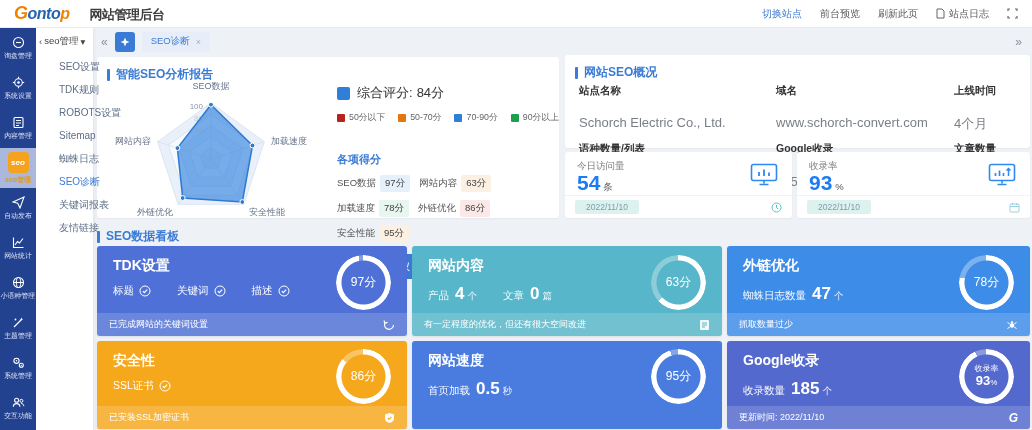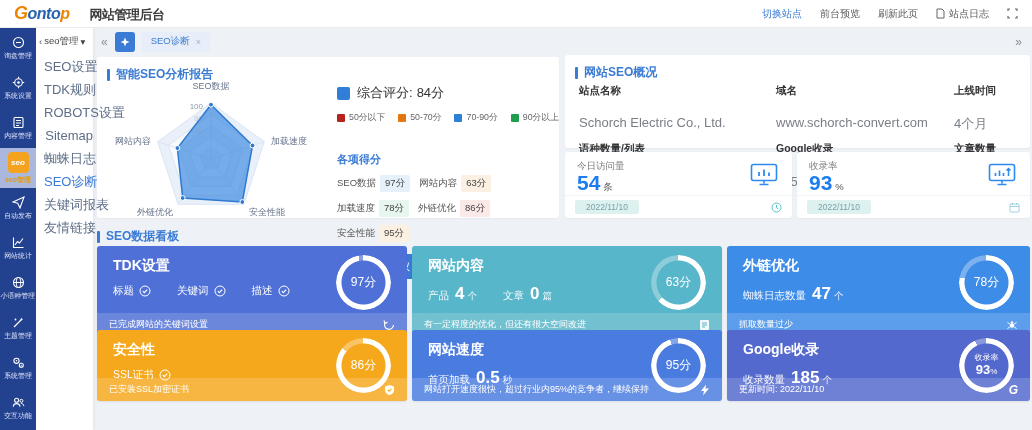--- a/index.html
+++ b/index.html
@@ -21,21 +21,21 @@
   .rail{position:absolute;left:0;top:28px;bottom:0;width:36px;background:#22418f;display:flex;flex-direction:column;z-index:15}
   .rail-item{width:36px;height:40px;display:flex;flex-direction:column;align-items:center;justify-content:center;gap:2px;cursor:pointer}
   .rail-item .rlabel{font-size:7.5px;color:#dfe6fb;white-space:nowrap;transform:scale(.92)}
   .rail-item.active{background:#a9b8dc}
   .rail-item.active .rlabel{color:#e89a0c;font-weight:bold}
   .seo-box{width:21px;height:21px;border-radius:4px;background:#f5a31e;color:#fff;font-size:8px;font-weight:bold;font-style:italic;display:flex;align-items:center;justify-content:center}
 
   
   .submenu{position:absolute;left:36px;top:28px;bottom:0;width:57px;background:#fff;box-shadow:1px 0 4px rgba(0,0,0,.06);z-index:14}
   .sm-head{height:27px;display:flex;align-items:center;font-size:9.5px;color:#444;padding:0 2px 0 3px;gap:2px;cursor:pointer}
-  .sm-item{height:23px;display:flex;align-items:center;gap:3px;padding-left:5px;font-size:13px;color:#5d6e88;white-space:nowrap;cursor:pointer}
+  .sm-item{height:23px;display:flex;align-items:center;gap:3px;padding-left:20px;font-size:10px;color:#5d6e88;white-space:nowrap;cursor:pointer}
   .sm-item.active{color:#3a7bd5}
 
   
   .tabbar{position:absolute;left:93px;top:28px;right:0;height:27px;display:flex;align-items:center;padding:0 10px 0 8px;gap:7px;color:#8a8f99}
   .tb-glyph{font-size:12px;cursor:pointer;line-height:1}
   .tb-dash{width:20px;height:20px;background:#3a7bd5;border-radius:3px;display:flex;align-items:center;justify-content:center;cursor:pointer}
   .tab{height:20px;background:#e7eef9;border-radius:2px;display:flex;align-items:center;gap:6px;padding:0 9px;font-size:9.5px;color:#3a7bd5;cursor:pointer}
   .tab .x{color:#9fb3cf;font-size:9px;cursor:pointer}
   .tb-more{margin-left:auto}
 
@@ -70,21 +70,21 @@
   .stat-title{position:absolute;left:12px;top:8px;font-size:9.5px;color:#777}
   .stat-val{position:absolute;left:12px;top:19px;font-size:21px;font-weight:bold;color:#1d7df0}
   .stat-unit{font-size:9.5px;font-weight:normal;color:#555;margin-left:3px}
   .stat-icon{position:absolute;right:14px;top:11px}
   .stat-foot{position:absolute;bottom:0;left:0;right:0;height:23px;border-top:1px solid #f1f3f6;display:flex;align-items:center;justify-content:space-between;padding:0 10px}
   .date-badge{background:#ddf1ef;color:#7aa0ad;font-size:8.5px;padding:2px 11px;border-radius:2px}
 
   
   .dash-head{position:absolute;left:97px;top:228px;display:flex;align-items:center;gap:6px;font-size:12px;font-weight:bold;color:#3a7bd5}
   .dcard{position:absolute;border-radius:3px;color:#fff;overflow:hidden;box-shadow:0 1px 2px rgba(0,0,0,.08)}
-  .r1{top:246px;height:90px}.r2{top:330px;height:71px}
+  .r1{top:246px;height:90px}.r2{top:341px;height:88px}
   .c1{left:97px;width:310px}.c2{left:412px;width:310px}.c3{left:727px;width:303px}
   .dc-title{font-size:14px;font-weight:bold;padding:11px 16px 0}
   .dc-body{padding:9px 16px 0;display:flex;gap:26px;align-items:center}
   .chk{display:flex;align-items:center;gap:5px;font-size:10.5px}
   .metric{display:flex;align-items:baseline}
   .m-label{font-size:10.5px;opacity:.95}
   .m-value{font-size:17px;font-weight:bold;margin:0 3px 0 6px}
   .m-unit{font-size:9.5px;opacity:.9}
   .dc-ring{position:absolute;right:16px;top:9px;width:55px;height:55px}
   .r2 .dc-ring{top:8px}
@@ -571,26 +571,20 @@
       <span class="metric">
           <span class="m-label">首页加载</span>
           <span class="m-value">0.5</span>
           <span class="m-unit">秒</span>
         </span>
     </div>
     <div class="dc-ring">
         <div class="ring" style="background: conic-gradient(rgb(255, 255, 255) 95%, rgba(255, 255, 255, 0.32) 95%);"></div>
         <div class="ring-text">95分</div>
       </div>
-    <div class="dc-foot">
-        <span>网站打开速度很快，超过行业内95%的竞争者，继续保持</span>
-        <svg width="10" height="12" viewBox="0 0 10 12">
-          <path d="M6 .5L1 7h3l-1 4.5L9 4.5H5.5z" fill="#fff"></path>
-        </svg>
-      </div>
   </div>
 
   <div class="dcard r2 c3" style="background: rgb(84, 105, 205);">
     <div class="dc-title">Google收录</div>
     <div class="dc-body">
       <span class="metric">
           <span class="m-label">收录数量</span>
           <span class="m-value">185</span>
           <span class="m-unit">个</span>
         </span>

